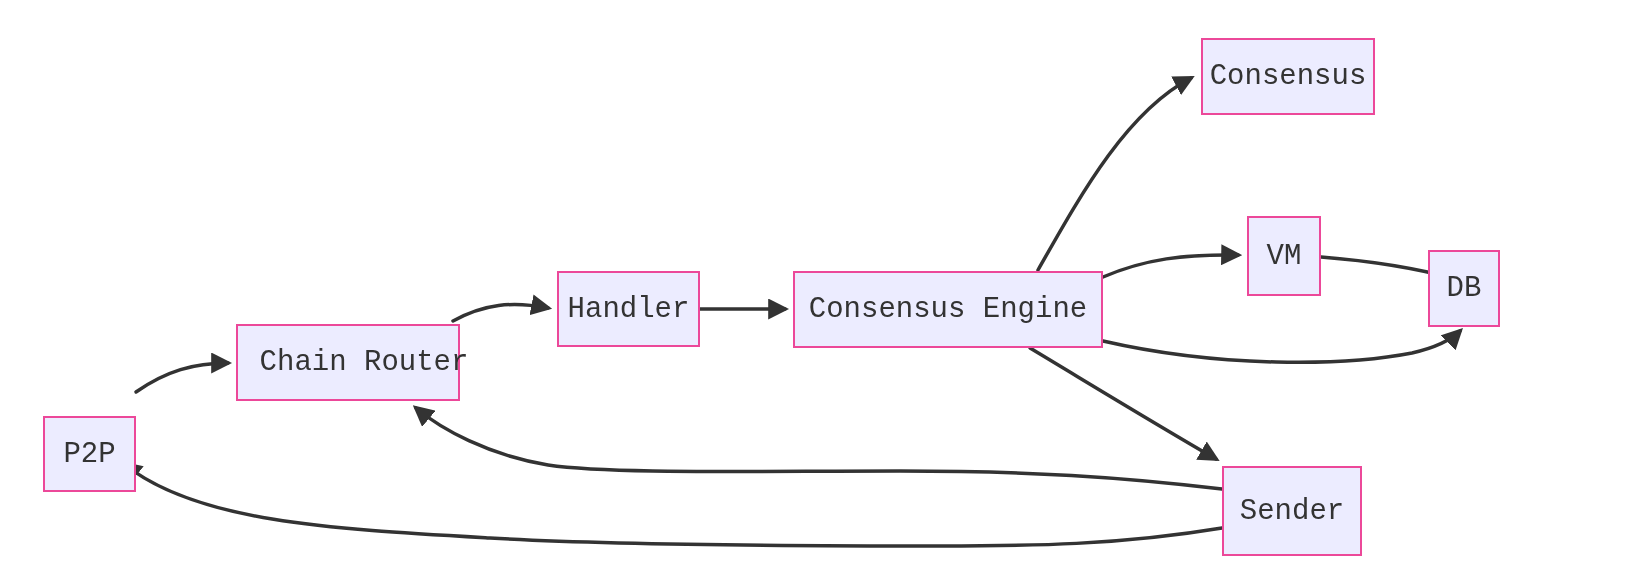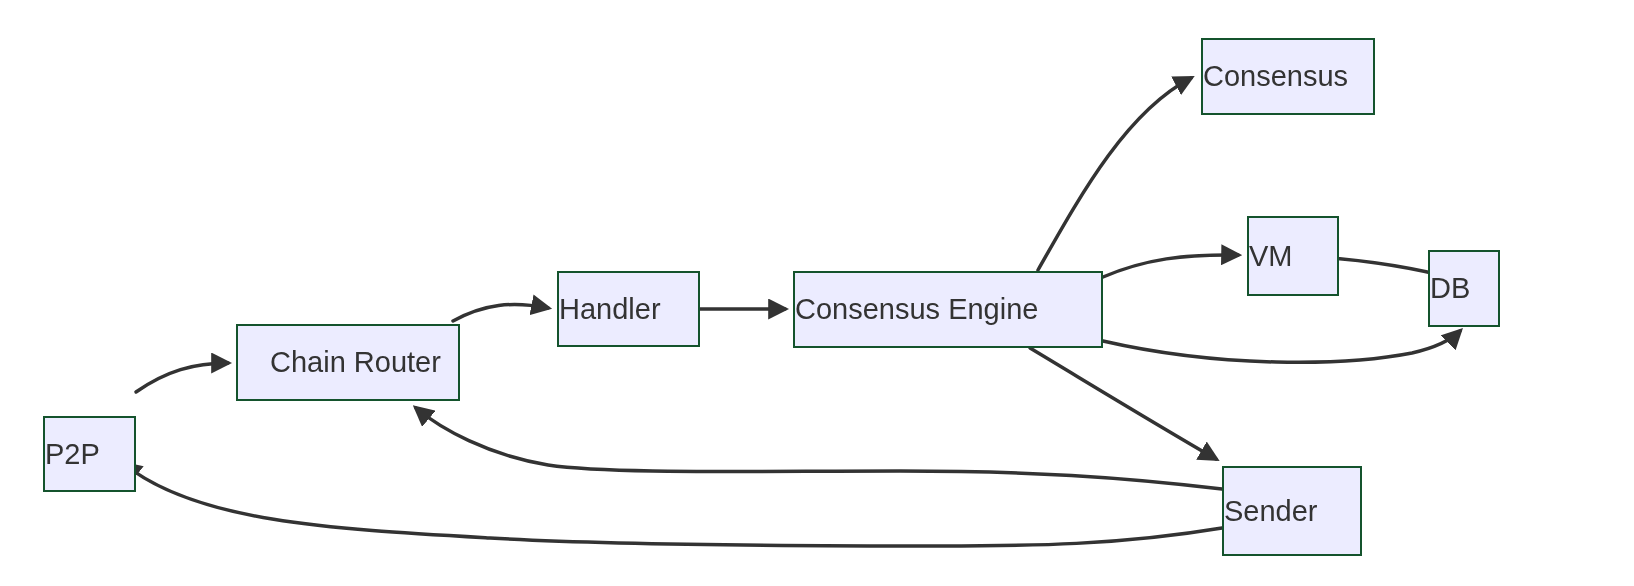--- a/index.html
+++ b/index.html
@@ -24,34 +24,35 @@
   svg.edges path.edge {
     fill: none;
     stroke: #333333;
     stroke-width: 3.5;
     stroke-linecap: round;
   }
   .node {
     position: absolute;
     box-sizing: border-box;
     background: #ECECFF;
-    border: 2px solid #14532d;
+    border: 2px solid #ec4899;
     color: #333333;
     display: flex;
     align-items: center;
-    justify-content: flex-start;
+    justify-content: center;
     font-size: 29px;
     white-space: nowrap;
+    font-family: Liberation Mono, monospace;
   }
   .node-p2p              { left:  43px; top: 379px; width:  93px; height: 76px; margin-top: 37px; }
   .node-chain-router     { left: 236px; top: 324px; width: 224px; height: 77px; padding-left: 32px; }
   .node-handler          { left: 557px; top: 271px; width: 143px; height: 76px; }
   .node-consensus-engine { left: 793px; top: 271px; width: 310px; height: 77px; }
   .node-consensus        { left:1201px; top:  38px; width: 174px; height: 77px; }
-  .node-vm               { left:1247px; top: 216px; width:  92px; height: 80px; }
+  .node-vm               { left:1247px; top: 216px; width:  74px; height: 80px; }
   .node-db               { left:1428px; top: 250px; width:  72px; height: 77px; }
   .node-sender           { left:1222px; top: 466px; width: 140px; height: 90px; }
 </style>
 </head>
 <body>
 
 <div class="canvas">
 
   <svg class="edges" viewBox="0 0 1634 586" xmlns="http://www.w3.org/2000/svg">
     <defs>

